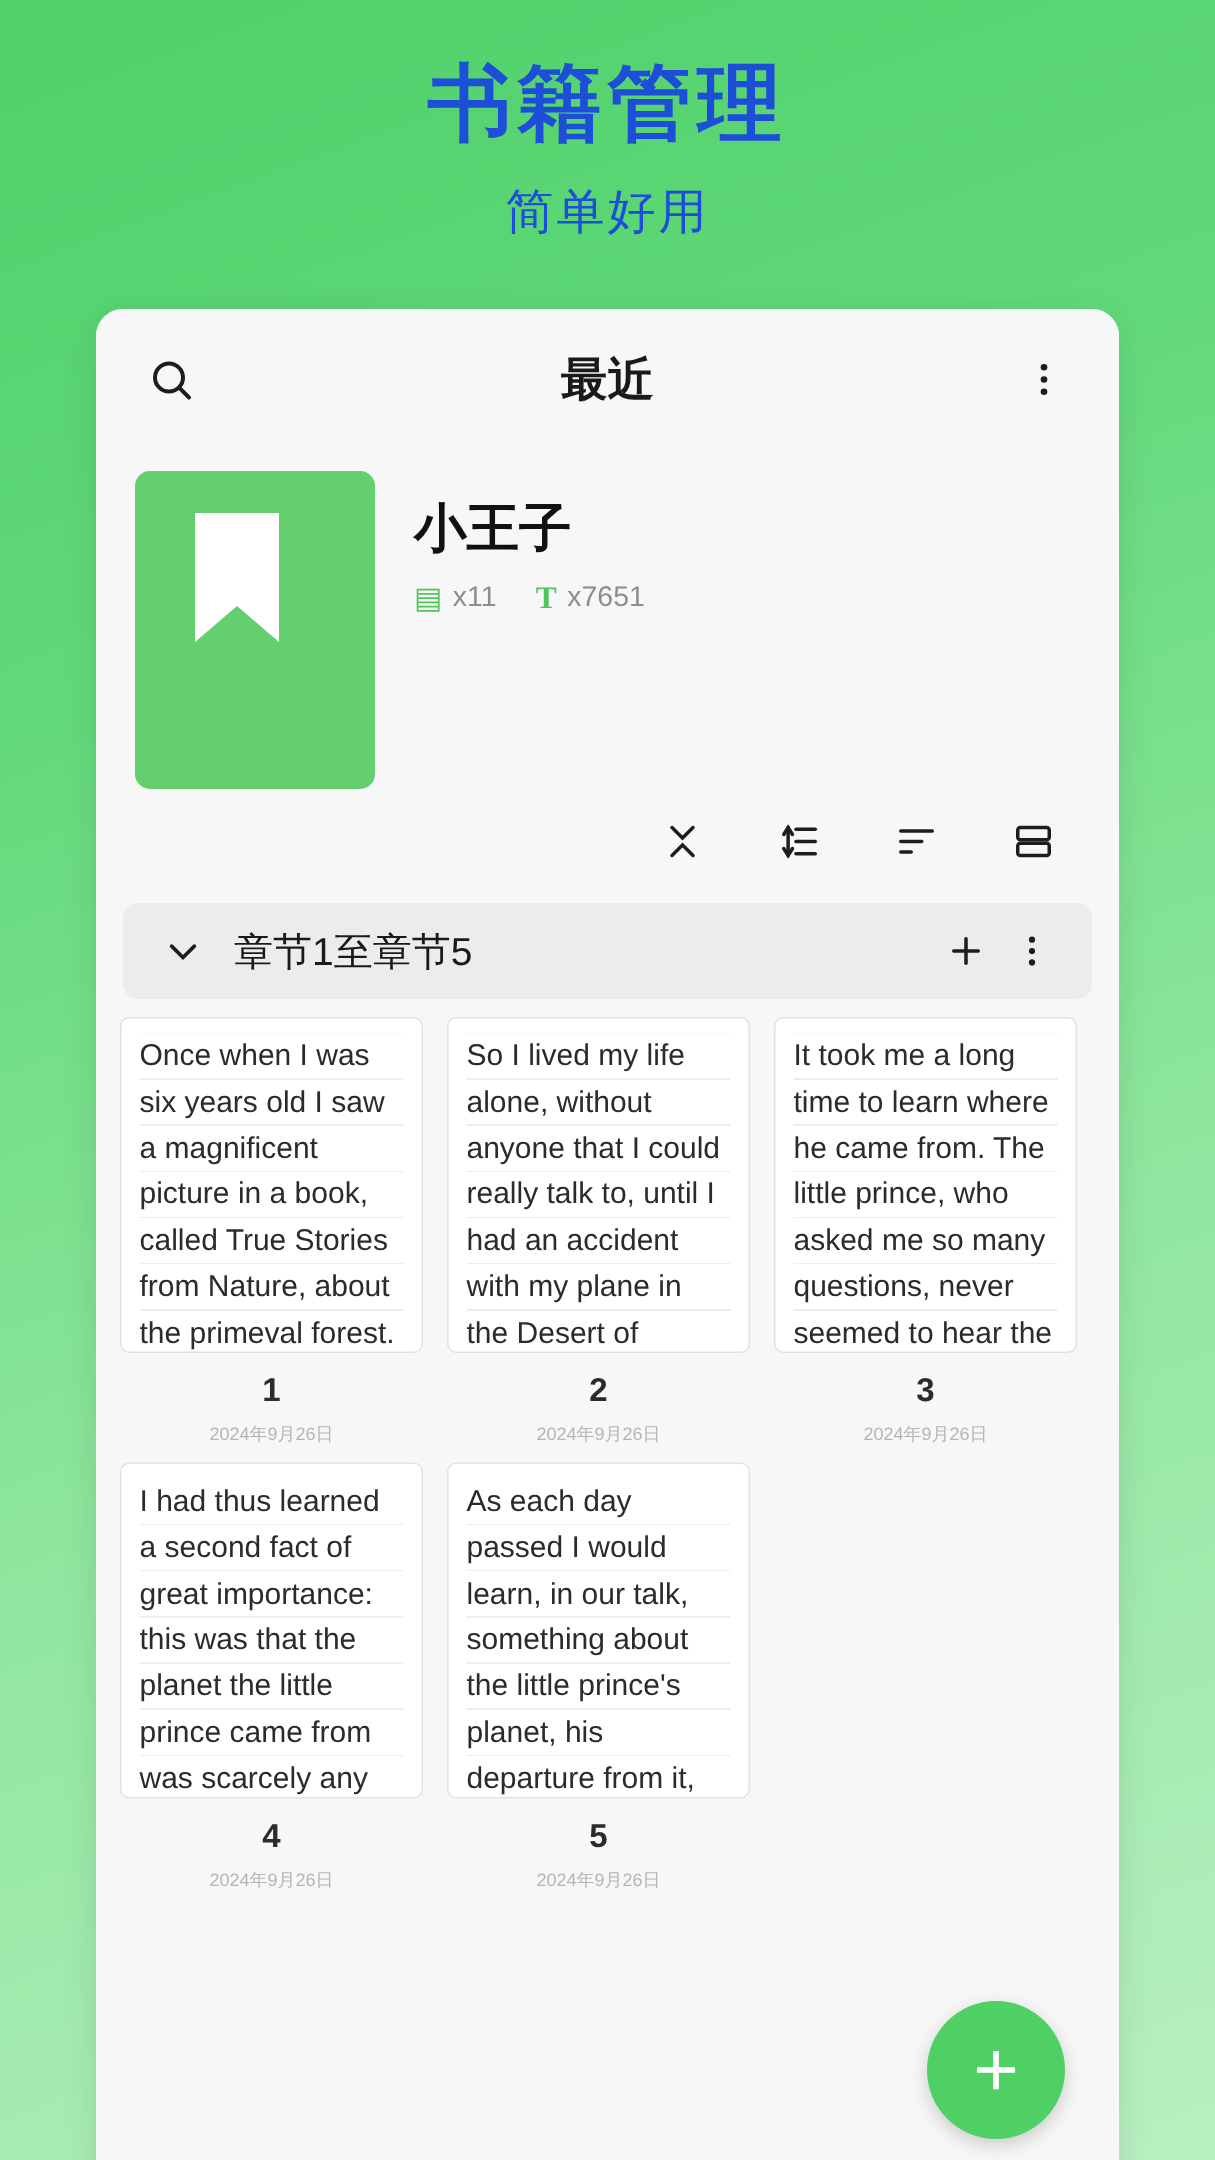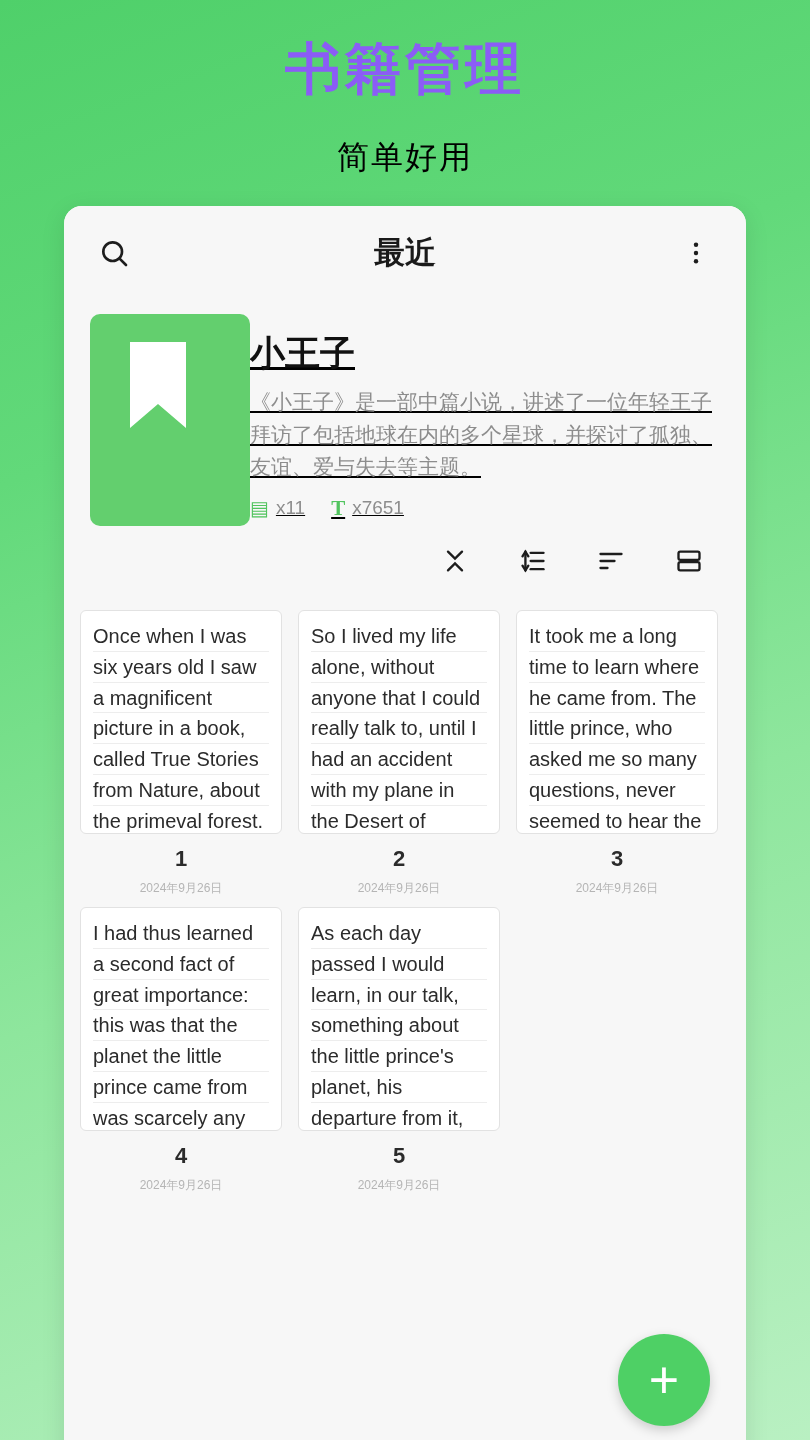--- a/index.html
+++ b/index.html
@@ -13,29 +13,29 @@
     position: relative;
   }
 
   
   .promo {
     text-align: center;
     padding-top: 34px;
   }
   .promo-title {
     font-size: 56px;
-    color: #8b5cf6;
+    color: #1d4ed8;
     font-weight: bold;
     letter-spacing: 4px;
     line-height: 1.25;
   }
   .promo-sub {
     font-size: 32px;
-    color: #000000;
-    margin-top: 32px;
+    color: #1d4ed8;
+    margin-top: 16px;
     letter-spacing: 2px;
   }
 
   
   .phone {
     position: absolute;
     left: 64px;
     top: 206px;
     width: 682px;
     height: 1384px;
@@ -84,23 +84,23 @@
     position: relative;
   }
   .bookmark {
     position: absolute;
     left: 40px; top: 28px;
     width: 56px; height: 86px;
     background: #ffffff;
     clip-path: polygon(0 0, 100% 0, 100% 100%, 50% 72%, 0 100%);
   }
   .book-info {
+    padding-left: 26px;
     flex: 1;
     min-width: 0;
-    text-decoration: underline;
   }
   .book-title {
     font-size: 35px;
     color: #111;
     font-weight: bold;
     line-height: 1.2;
     margin-top: 18px;
   }
   .book-desc {
     margin-top: 12px;
@@ -275,21 +275,20 @@
       </svg>
     </div>
   </div>
 
   <div class="book">
     <div class="book-cover">
       <div class="bookmark"></div>
     </div>
     <div class="book-info">
       <div class="book-title">小王子</div>
-      <div class="book-desc">《小王子》是一部中篇小说，讲述了一位年轻王子拜访了包括地球在内的多个星球，并探讨了孤独、友谊、爱与失去等主题。</div>
       <div class="book-stats">
         <div class="stat">
           <span class="glyph">▤</span>
           <span>x11</span>
         </div>
         <div class="stat">
           <span class="glyph-t">T</span>
           <span>x7651</span>
         </div>
       </div>
@@ -321,20 +320,41 @@
       </svg>
     </div>
     <div class="icon-btn">
       <svg width="28" height="28" viewBox="0 0 24 24" fill="none" stroke="currentColor" stroke-width="2">
         <rect x="3" y="4" width="18" height="7" rx="1.5"></rect>
           <rect x="3" y="13" width="18" height="7" rx="1.5"></rect>
       </svg>
     </div>
   </div>
 
+  <div class="chapter-bar">
+    <div class="icon-btn">
+      <svg width="26" height="26" viewBox="0 0 24 24" fill="none" stroke="currentColor" stroke-width="2.2" stroke-linecap="round">
+        <polyline points="5,9 12,16 19,9"></polyline>
+      </svg>
+    </div>
+    <div class="chapter-label">章节1至章节5</div>
+    <div class="icon-btn">
+      <svg width="28" height="28" viewBox="0 0 24 24" fill="none" stroke="currentColor" stroke-width="2" stroke-linecap="round">
+        <line x1="12" y1="5" x2="12" y2="19"></line>
+          <line x1="5" y1="12" x2="19" y2="12"></line>
+      </svg>
+    </div>
+    <div class="icon-btn">
+      <svg width="26" height="26" viewBox="0 0 24 24" fill="currentColor">
+        <circle cx="12" cy="5" r="1.9"></circle>
+          <circle cx="12" cy="12" r="1.9"></circle>
+          <circle cx="12" cy="19" r="1.9"></circle>
+      </svg>
+    </div>
+  </div>
 
   <div class="notes-area">
     <div class="notes-grid">
 
       <div class="note-col">
         <div class="note-card">
           <div class="note-text">Once when I was six years old I saw a magnificent picture in a book, called True Stories from Nature, about the primeval forest. It was a picture of a</div>
         </div>
         <div class="note-num">1</div>
         <div class="note-date">2024年9月26日</div>

